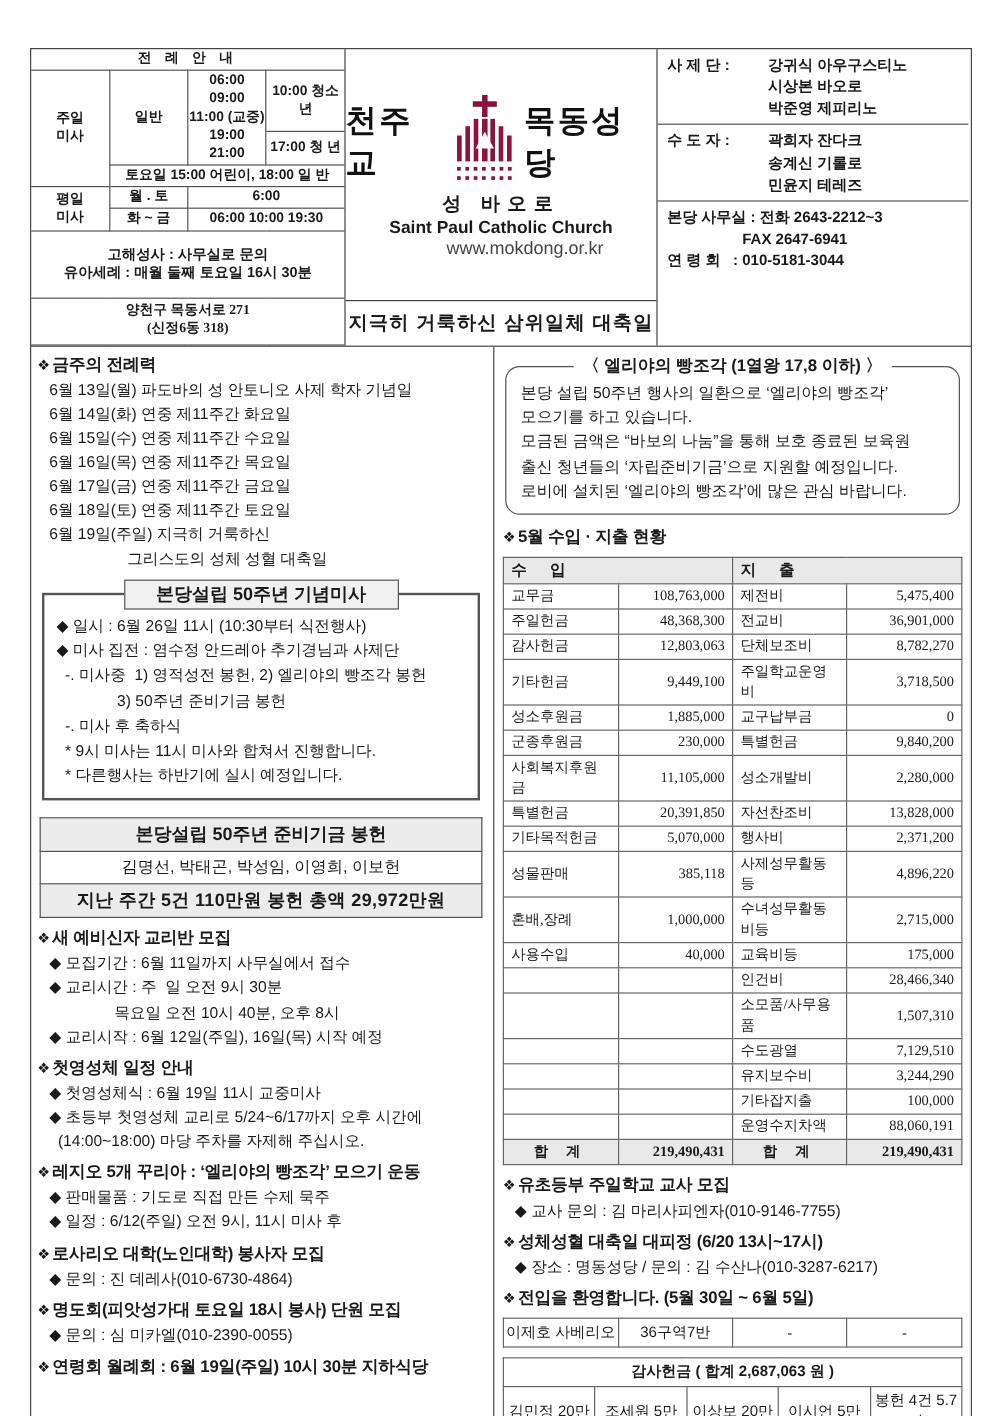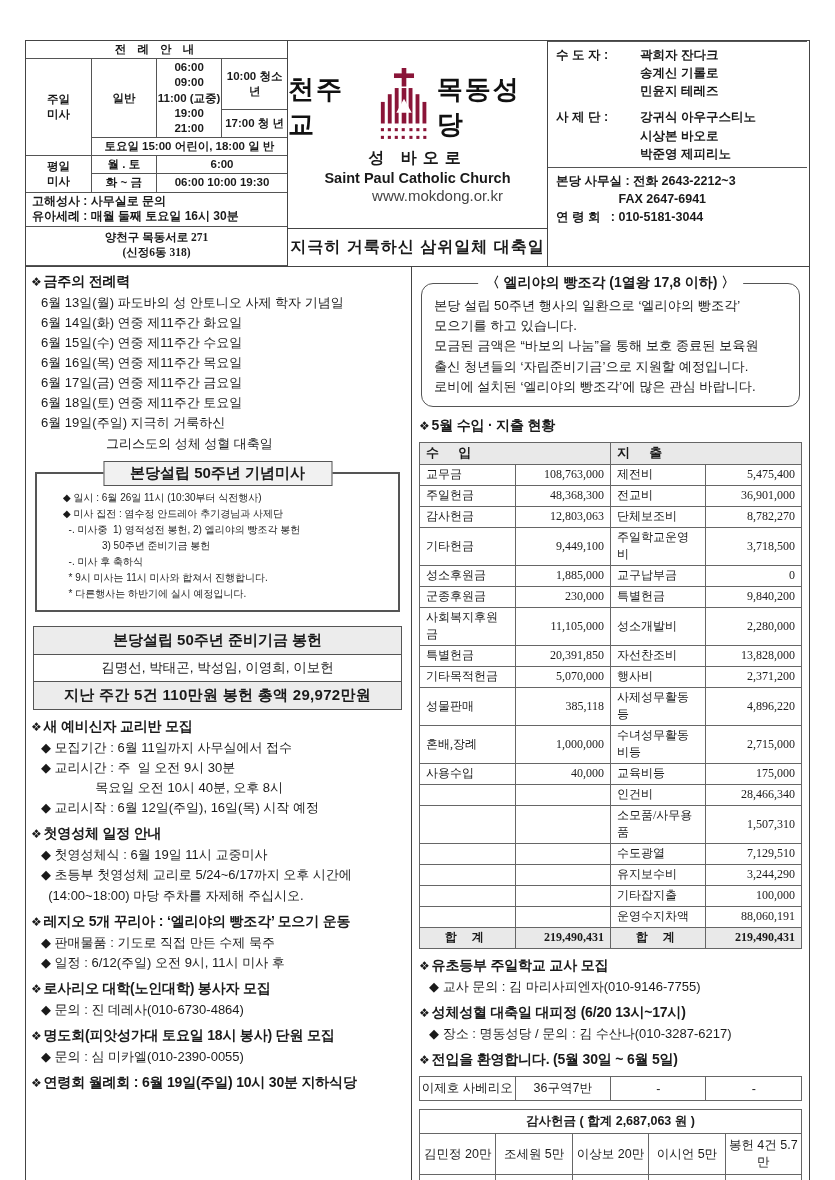--- a/index.html
+++ b/index.html
@@ -56,21 +56,21 @@
   .sec-body { font-size:13px; line-height:1.55; padding-left:10px; white-space:pre-wrap; }
   .sec-body:empty { display:none; }
 
   
   .frame { border:2px solid #555; position:relative; margin:18px 4px 14px 4px; padding:16px 8px 8px 10px; }
   .frame-title {
     position:absolute; top:-13px; left:50%; transform:translateX(-50%);
     background:#f1f1f1; border:1.5px solid #555; padding:2px 26px;
     font-size:15px; font-weight:700; white-space:nowrap;
   }
-  .frame-body { font-size:10px; line-height:1.6; white-space:pre-wrap;margin-left:16px; }
+  .frame-body { font-size:13px; line-height:1.6; white-space:pre-wrap; }
 
   table.fund { width:99%; border-collapse:collapse; margin:4px auto 8px auto; }
   table.fund td { border:1.5px solid #555; text-align:center; padding:4px 2px; }
   .fund-title { background:#ececec; font-size:15px; font-weight:700; }
   .fund-names { font-size:13.5px; }
   .fund-sum { background:#ececec; font-size:15px; font-weight:700; letter-spacing:0.3px; }
 
   
   .elijah { border:1.5px solid #555; border-radius:12px; position:relative; margin:10px 2px 10px 2px; padding:12px 10px 8px 12px; }
   .elijah-title {
@@ -125,21 +125,21 @@
           <td rowspan="2" class="pre">평일
 미사</td>
           <td>월 . 토</td>
           <td colspan="2">6:00</td>
         </tr>
         <tr>
           <td>화 ~ 금</td>
           <td colspan="2">06:00   10:00   19:30</td>
         </tr>
         <tr>
-              <td colspan="4" style="text-align:left; padding:1px 6px; font-size:12px">
+              <td colspan="4" style="text-align:center; padding:12px 6px; font-size:12px">
           <div>고해성사 : 사무실로 문의</div>
           <div>유아세례 : 매월 둘째 토요일 16시 30분</div>
         </td>
             </tr>
         <tr>
               <td colspan="4" class="addr-cell pre">양천구 목동서로 271
 (신정6동 318)</td>
             </tr>
       </tbody>
         </table>
@@ -182,34 +182,34 @@
           <span class="logo-kr">목동성당</span>
         </div>
         <div class="logo-patron">성 바오로</div>
         <div class="logo-eng">Saint Paul Catholic Church</div>
         <div class="logo-url">www.mokdong.or.kr</div>
       </div>
       <div class="feast-cell">지극히 거룩하신 삼위일체 대축일</div>
     </div>
 
     <div class="hdr-right">
+      <div class="info-block">
+        <div class="info-row">
+          <span class="lbl">사  제  단 :</span>
+          <span class="pre">강귀식 아우구스티노
+시상본 바오로
+박준영 제피리노</span>
+        </div>
+      </div>
       <div class="info-block info-div">
         <div class="info-row">
           <span class="lbl">수  도  자 :</span>
           <span class="pre">곽희자 잔다크
 송계신 기롤로
 민윤지 테레즈</span>
-        </div>
-      </div>
-      <div class="info-block">
-        <div class="info-row">
-          <span class="lbl">사  제  단 :</span>
-          <span class="pre">강귀식 아우구스티노
-시상본 바오로
-박준영 제피리노</span>
         </div>
       </div>
       <div class="info-block info-div pre" style="flex:1">본당 사무실 : 전화 2643-2212~3
                   FAX 2647-6941
 연 령 회   : 010-5181-3044</div>
     </div>
   </div>
 
   <div class="bodybox">
 

